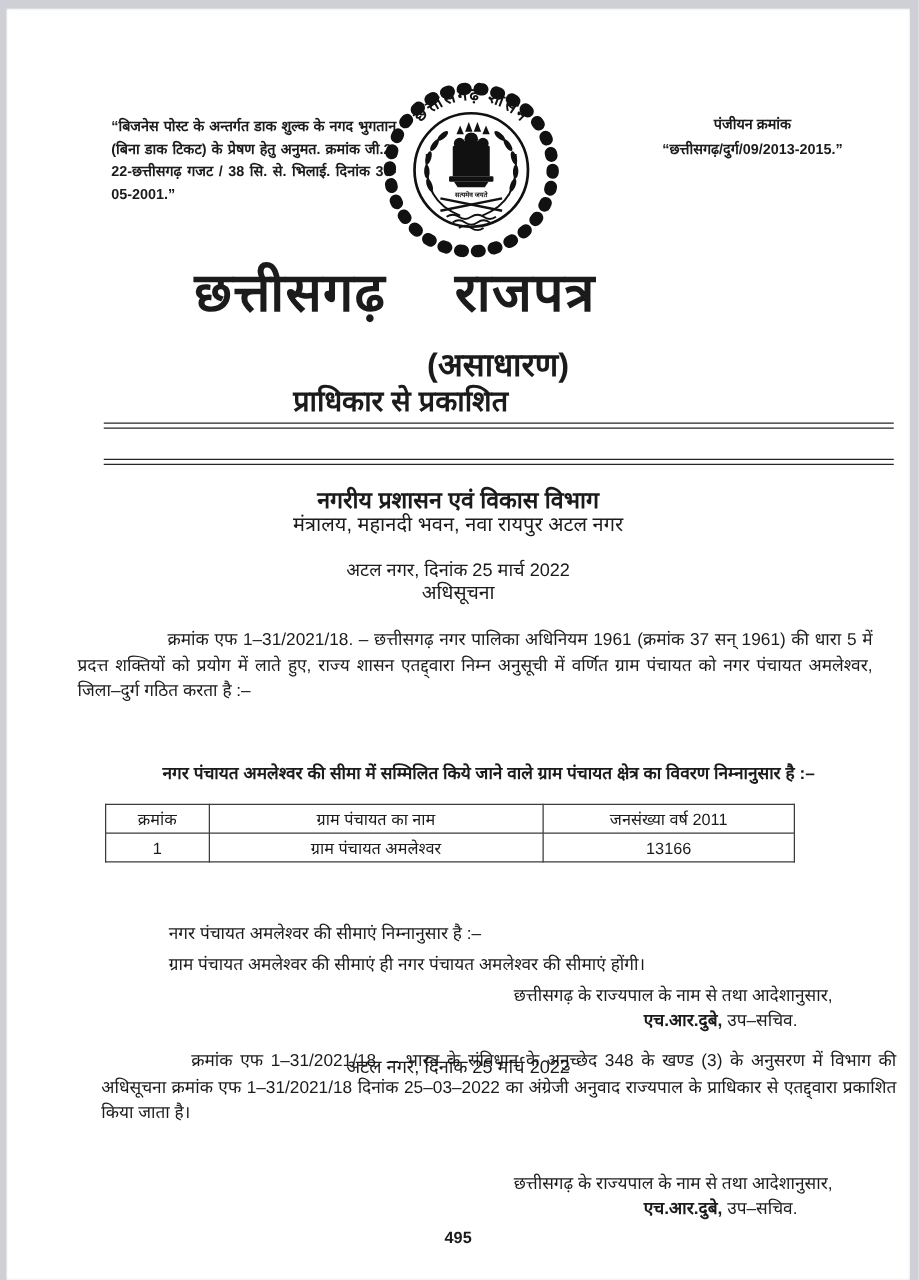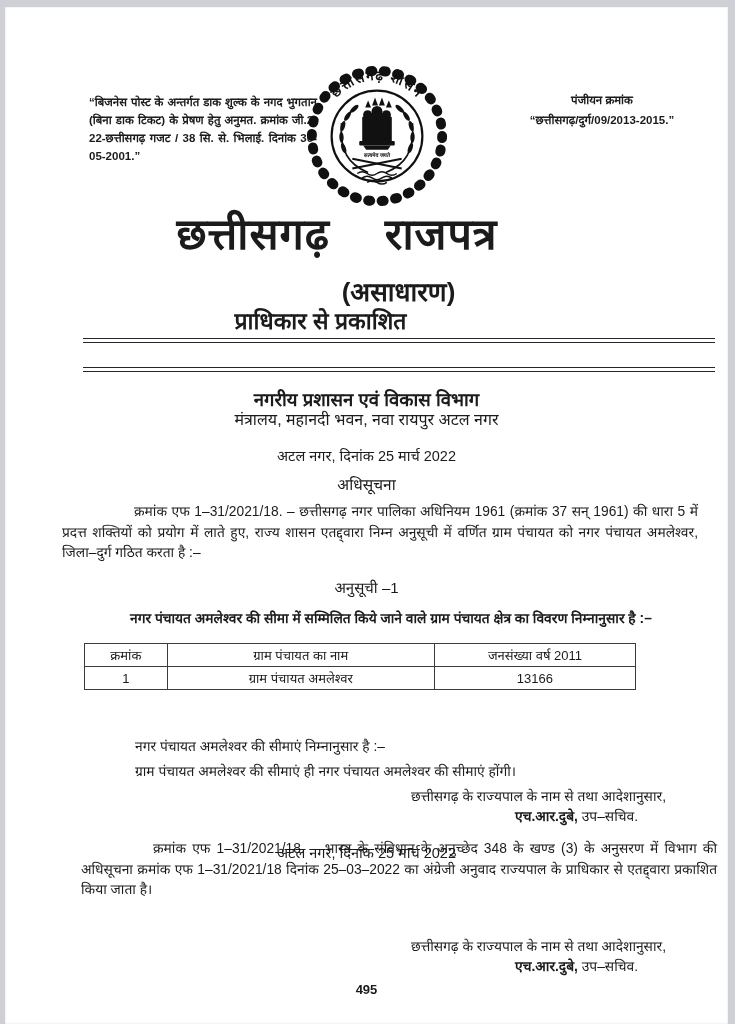--- a/index.html
+++ b/index.html
@@ -22,35 +22,35 @@
     text-align:justify;
   }
   .reg{
     left:492px;top:84px;width:210px;text-align:center;
     font-size:11.5px;font-weight:bold;line-height:1.7;
   }
   .emblem{left:298px;top:55px;width:148px;height:148px;}
   
   .title{
     left:0;top:196px;width:622px;text-align:center;
-    font-size:43px;font-weight:bold;letter-spacing:1px;word-spacing:42px;padding-left:21px;
+    font-size:43px;font-weight:bold;letter-spacing:1px;word-spacing:42px;
   }
   .edition{left:0;top:266px;width:723px;text-align:center;font-size:26px;font-weight:bold;margin-left:32px;}
   .publine{left:0;top:297px;width:631px;text-align:center;font-size:23px;font-weight:bold;}
   .rule2{left:78px;width:632px;height:3px;border-top:1.4px solid #26262a;border-bottom:1px solid #26262a;}
   .r-top{top:331px;}
   .r-bot{top:360px;}
   .issueband{left:78px;top:338px;width:632px;height:20px;font-size:13px;font-weight:bold;}
   .issue-no{position:absolute;left:5px;top:0;}
   .issue-date{position:absolute;left:0;right:0;top:0;text-align:center;}
   
   .dept1{left:0;top:379px;width:723px;text-align:center;font-size:18.5px;font-weight:600;}
   .dept2{left:0;top:401px;width:723px;text-align:center;font-size:16px;font-weight:400;}
   .dateline1{left:0;top:438px;width:723px;text-align:center;font-size:14.5px;}
-  .notifhead{left:0;top:466px;width:723px;text-align:center;font-size:15.5px;}
+  .notifhead{left:0;top:455px;width:723px;text-align:center;font-size:15.5px;}
   .para{left:57px;width:636px;font-size:13.8px;line-height:20.5px;text-align:justify;text-indent:72px;}
   .p1{top:495px;}
   .sch1head{left:0;top:570px;width:723px;text-align:center;font-size:15px;}
   .sch1intro{left:57px;top:601px;width:640px;font-size:13.8px;text-indent:68px;font-weight:bold;}
   table.sched{
     position:absolute;left:79px;top:636px;width:552px;
     border-collapse:collapse;font-size:13px;color:#1b1b1b;
   }
   table.sched td{
     border:1px solid #3c3c40;text-align:center;height:22px;padding:0 0;
@@ -149,21 +149,20 @@
   <div class="abs rule2 r-bot"></div>
 
   <div class="abs dept2">मंत्रालय, महानदी भवन, नवा रायपुर अटल नगर</div>
   <div class="abs dept1">नगरीय प्रशासन एवं विकास विभाग</div>
 
   <div class="abs dateline1">अटल नगर, दिनांक 25 मार्च 2022</div>
   <div class="abs notifhead">अधिसूचना</div>
 
   <div class="abs para p1">क्रमांक एफ 1–31/2021/18. – छत्तीसगढ़ नगर पालिका अधिनियम 1961 (क्रमांक 37 सन् 1961) की धारा 5 में प्रदत्त शक्तियों को प्रयोग में लाते हुए, राज्य शासन एतद्द्वारा निम्न अनुसूची में वर्णित ग्राम पंचायत को नगर पंचायत अमलेश्वर, जिला–दुर्ग गठित करता है :–</div>
 
-  <div class="abs sch1head">अनुसूची –1</div>
   <div class="abs sch1intro">नगर पंचायत अमलेश्वर की सीमा में सम्मिलित किये जाने वाले ग्राम पंचायत क्षेत्र का विवरण निम्नानुसार है :–</div>
 
   <table class="sched">
     <tbody>
       <tr>
         <td class="c1">क्रमांक</td>
         <td class="c2">ग्राम पंचायत का नाम</td>
         <td class="c3">जनसंख्या वर्ष 2011</td>
       </tr>
       <tr>

